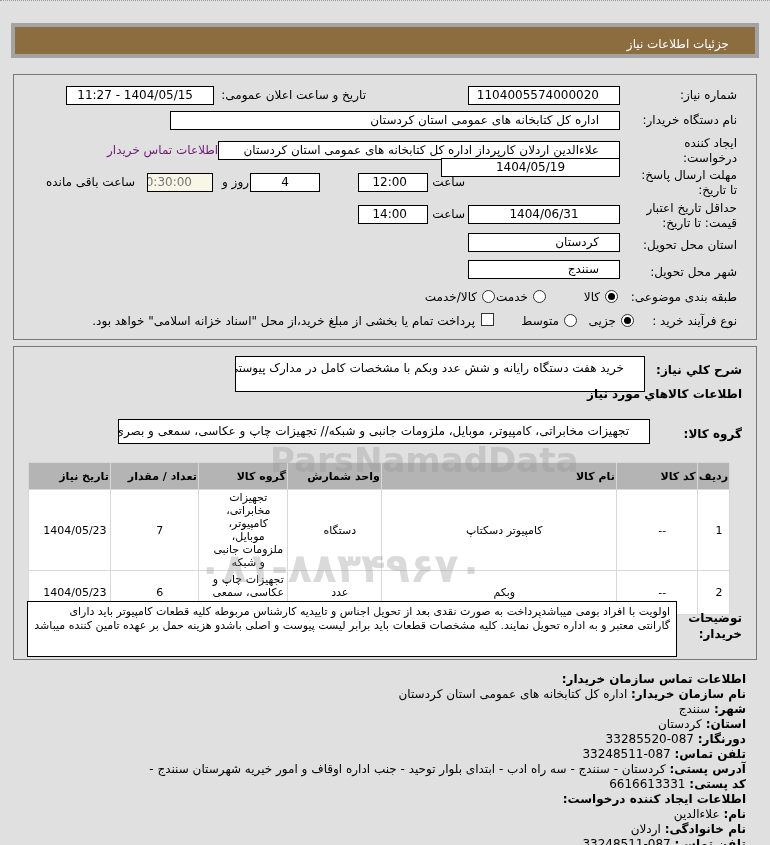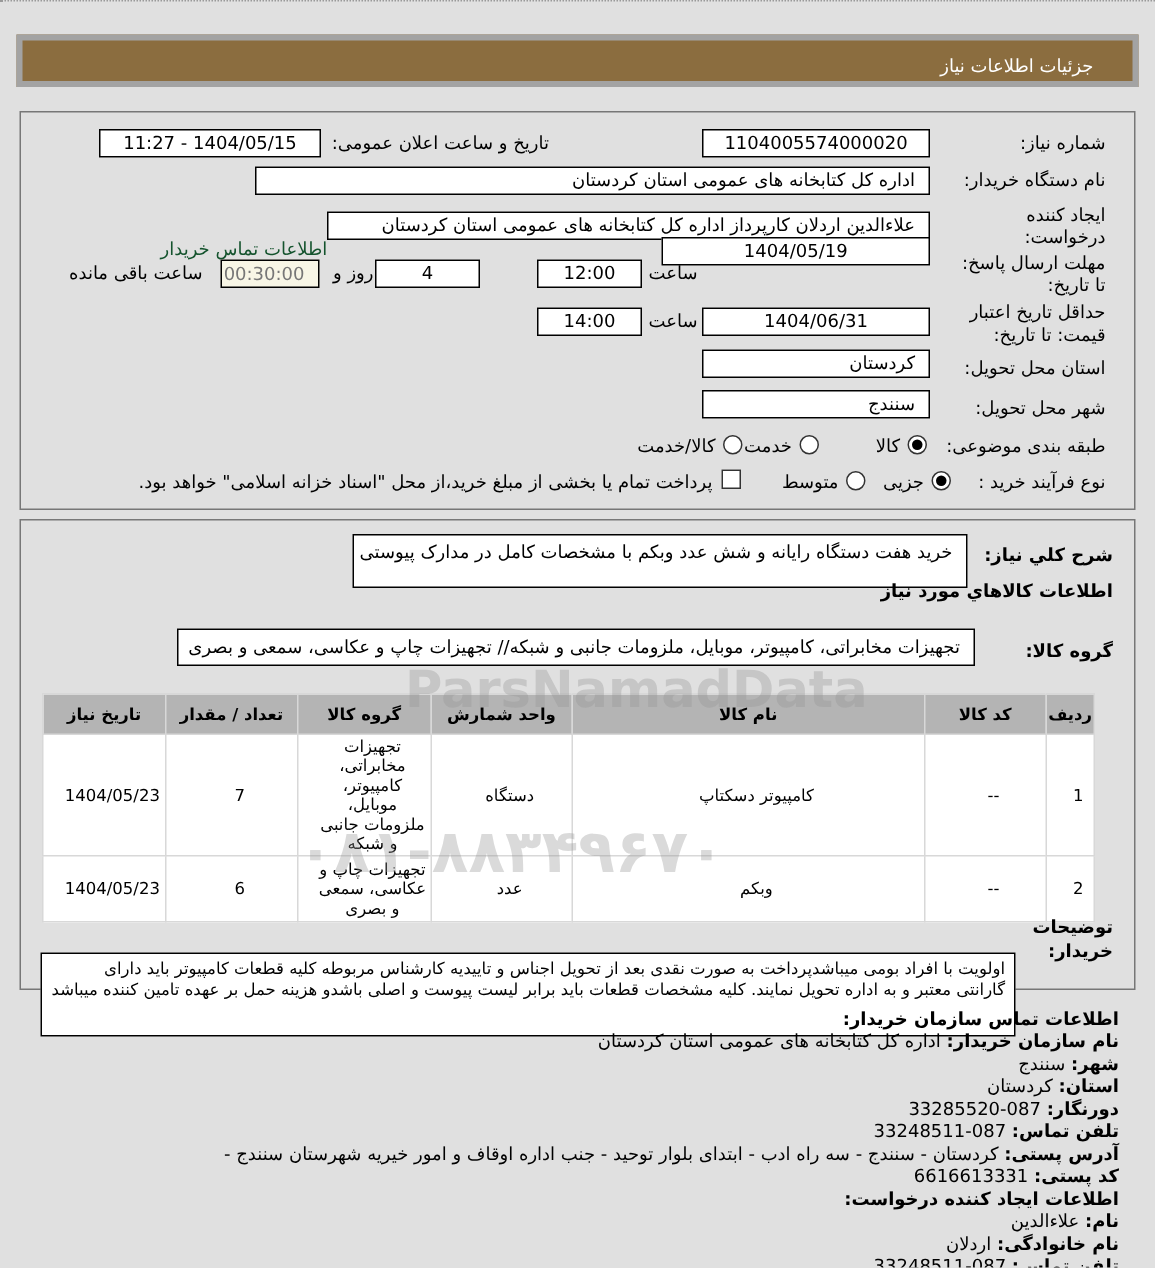--- a/index.html
+++ b/index.html
@@ -15,38 +15,38 @@
     position:absolute; left:11px; top:23px; width:496px; width:748px; height:35px;
     background:#8b6d3f; border:4px solid #a3a3a3; box-sizing:border-box;
   }
   .header-title { position:absolute; right:26px; top:10px; color:#fff; font-size:12px; }
   .panel { position:absolute; border:1px solid #777; box-sizing:border-box; background:#e0e0e0; }
   .p1 { left:13px; top:74px; width:744px; height:266px; }
   .p2 { left:13px; top:346px; width:744px; height:314px; }
   .lbl { position:absolute; font-size:12px; white-space:nowrap; }
   .box {
     position:absolute; background:#fff; border:1px solid #000; box-sizing:border-box;
-    height:19px; font-size:12px; line-height:17px; padding:0 9px; white-space:nowrap; overflow:hidden;
+    height:19px; font-size:12px; line-height:17px; padding:0 20px; white-space:nowrap; overflow:hidden;
   }
   .center { text-align:center; }
-  .link { color:#14532d;margin-top:16px; }
+  .link { color:#701a75; }
   .remain { background:#f8f6e6; color:#777; }
   .radio { position:absolute; width:13px; height:13px; border:1px solid #333; border-radius:50%; background:#fff; box-sizing:border-box; }
   .radio.on::after { content:""; position:absolute; left:2px; top:2px; width:7px; height:7px; border-radius:50%; background:#000; }
   .check { position:absolute; width:13px; height:13px; border:1px solid #333; background:#fff; box-sizing:border-box; }
   .bold { font-weight:bold;text-align:right; }
   table.items {
     position:absolute; left:28px; top:462px; width:702px; border-collapse:collapse;
     font-size:11px; background:#fff; border:1px solid #c8c8c8;
   }
-  table.items th { background:#b4b4b4; font-weight:bold; height:24px; border:1px solid #d8d8d8; }
+  table.items th { background:#b4b4b4; font-weight:bold; height:24px; border:1px solid #d8d8d8;text-align:right; }
   table.items td { text-align:center; border:1px solid #d8d8d8; background:#fff;padding-left:12px; }
   .desc-box {
     position:absolute; left:27px; top:601px; width:650px; height:56px; background:#fff;
-    border:1px solid #000; box-sizing:border-box; padding:3px 6px; font-size:11px; line-height:14px;margin-top:34px;
+    border:1px solid #000; box-sizing:border-box; padding:3px 6px; font-size:11px; line-height:14px;
   }
   .contact { position:absolute; right:24px; top:672px; font-size:12px; line-height:15px; text-align:right; }
   .contact .k { font-weight:bold; }
   .wm { position:absolute; color:rgba(150,150,150,0.35); font-weight:bold; pointer-events:none; }
 </style>
 </head>
 <body>
 
 <div class="topline"></div>
 

